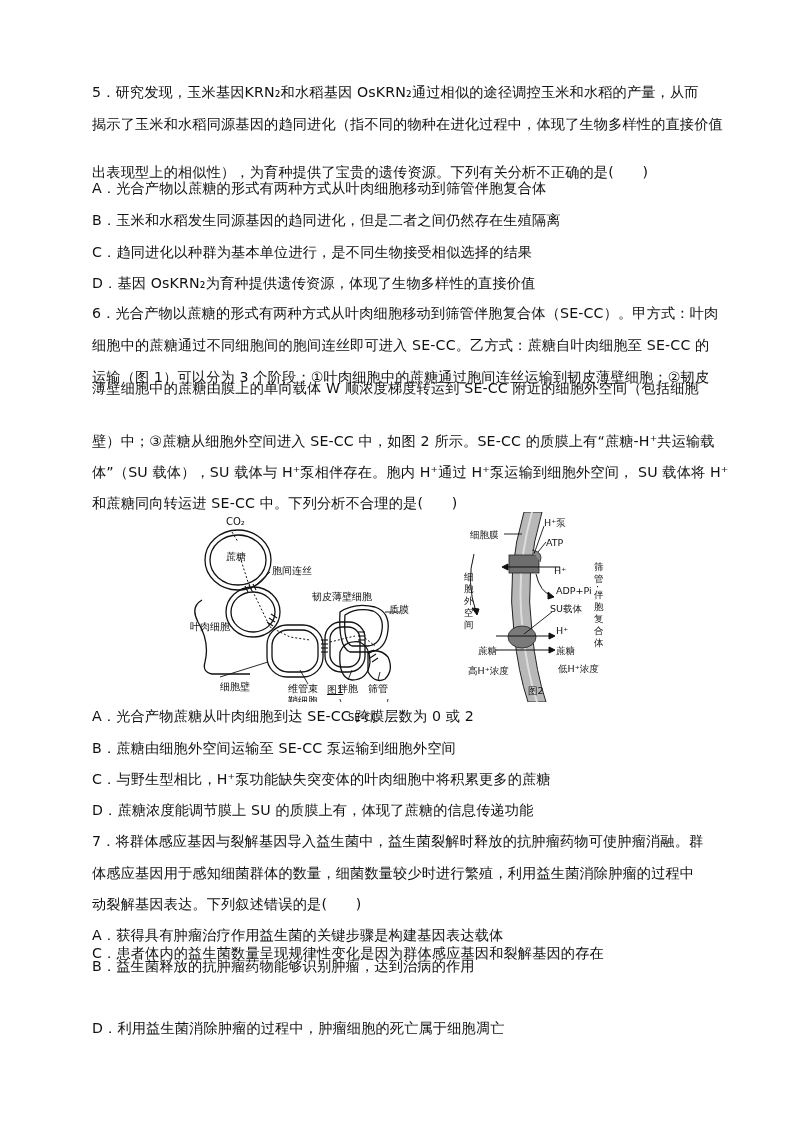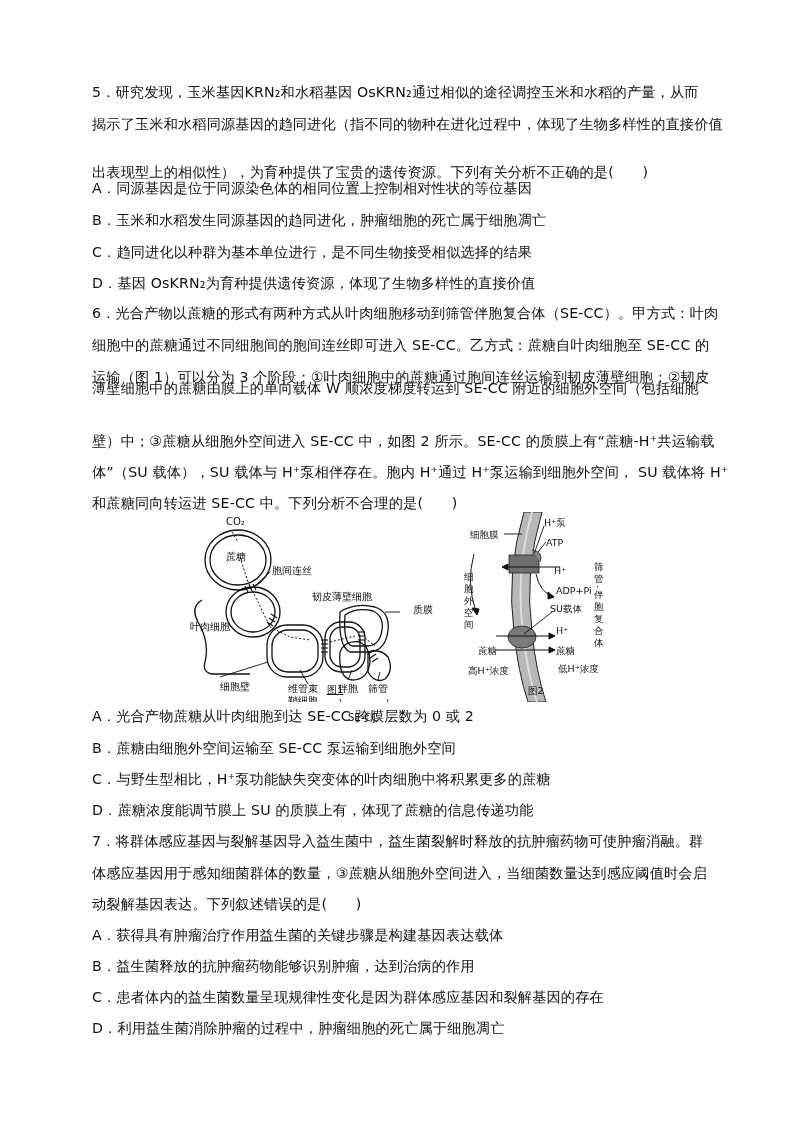--- a/index.html
+++ b/index.html
@@ -10,22 +10,22 @@
   .fig { position: absolute; }
   .fig svg text { font-family: "DejaVu Sans", "Liberation Sans", sans-serif; fill: #111; }
 </style>
 </head>
 <body>
 
 <div>
   <div class="line" style="top:83px">5．研究发现，玉米基因KRN₂和水稻基因 OsKRN₂通过相似的途径调控玉米和水稻的产量，从而</div>
   <div class="line" style="top:115px">揭示了玉米和水稻同源基因的趋同进化（指不同的物种在进化过程中，体现了生物多样性的直接价值</div>
   <div class="line" style="top:163px">出表现型上的相似性），为育种提供了宝贵的遗传资源。下列有关分析不正确的是(　　)</div>
-  <div class="line opt" style="top:179px">A．同源基因是位于同源染色体的相同位置上控制相对性状的等位基因</div>
-  <div class="line opt" style="top:211px">B．玉米和水稻发生同源基因的趋同进化，肿瘤细胞的死亡属于细胞凋亡</div>
+  <div class="line opt" style="top:179px">A．光合产物以蔗糖的形式有两种方式从叶肉细胞移动到筛管伴胞复合体</div>
+  <div class="line opt" style="top:211px">B．玉米和水稻发生同源基因的趋同进化，但是二者之间仍然存在生殖隔离</div>
   <div class="line opt" style="top:243px">C．趋同进化以种群为基本单位进行，是不同生物接受相似选择的结果</div>
   <div class="line opt" style="top:274px">D．基因 OsKRN₂为育种提供遗传资源，体现了生物多样性的直接价值</div>
 </div>
 
 <div>
   <div class="line" style="top:304px">6．光合产物以蔗糖的形式有两种方式从叶肉细胞移动到筛管伴胞复合体（SE-CC）。甲方式：叶肉</div>
   <div class="line" style="top:336px">细胞中的蔗糖通过不同细胞间的胞间连丝即可进入 SE-CC。乙方式：蔗糖自叶肉细胞至 SE-CC 的</div>
   <div class="line" style="top:368px">运输（图 1）可以分为 3 个阶段：①叶肉细胞中的蔗糖通过胞间连丝运输到韧皮薄壁细胞；②韧皮</div>
   <div class="line" style="top:379px">薄壁细胞中的蔗糖由膜上的单向载体 W 顺浓度梯度转运到 SE-CC 附近的细胞外空间（包括细胞</div>
   <div class="line" style="top:432px">壁）中；③蔗糖从细胞外空间进入 SE-CC 中，如图 2 所示。SE-CC 的质膜上有“蔗糖-H⁺共运输载</div>
@@ -96,21 +96,21 @@
       <text x="36" y="48" font-size="10">蔗糖</text>
       <text x="82" y="62" font-size="10">胞间连丝</text>
       <text x="122" y="88" font-size="10">韧皮薄壁细胞</text>
       <text x="0" y="118" font-size="10">叶肉细胞</text>
       <text x="30" y="178" font-size="10">细胞壁</text>
       <text x="98" y="180" font-size="10">维管束</text>
       <text x="98" y="192" font-size="10">鞘细胞</text>
       <text x="148" y="180" font-size="10">伴胞</text>
       <text x="178" y="180" font-size="10">筛管</text>
     </svg>
-    <div style="position:absolute; left:223px; top:91px; font-size:10px; white-space:nowrap;">质膜</div>
+    <div style="position:absolute; left:199px; top:91px; font-size:10px; white-space:nowrap;">质膜</div>
     <div style="position:absolute; left:158px; top:200px; font-size:10px; white-space:nowrap;">SE-CC</div>
   </div>
   <div style="position:absolute; left:327px; top:683px; font-size:10px;text-decoration:underline;">图1</div>
 
   <div class="fig" style="left:462px; top:512px; width:160px; height:190px;">
     <svg width="160" height="190" viewBox="0 0 160 190" xmlns="http://www.w3.org/2000/svg">
 
       <path d="M62 0 Q44 60 52 120 Q56 160 66 190 L84 190 Q74 160 70 120 Q62 60 80 0 Z" fill="#b8b8b8" stroke="#222" stroke-width="1"></path>
       <path d="M70 0 Q53 60 61 120 Q65 160 75 190" fill="none" stroke="#ddd" stroke-width="2"></path>
 
@@ -170,19 +170,19 @@
   </div>
 
   <div class="line opt" style="top:707px">A．光合产物蔗糖从叶肉细胞到达 SE-CC 跨膜层数为 0 或 2</div>
   <div class="line opt" style="top:739px">B．蔗糖由细胞外空间运输至 SE-CC 泵运输到细胞外空间</div>
   <div class="line opt" style="top:770px">C．与野生型相比，H⁺泵功能缺失突变体的叶肉细胞中将积累更多的蔗糖</div>
   <div class="line opt" style="top:801px">D．蔗糖浓度能调节膜上 SU 的质膜上有，体现了蔗糖的信息传递功能</div>
 </div>
 
 <div>
   <div class="line" style="top:832px">7．将群体感应基因与裂解基因导入益生菌中，益生菌裂解时释放的抗肿瘤药物可使肿瘤消融。群</div>
-  <div class="line" style="top:864px">体感应基因用于感知细菌群体的数量，③蔗糖从细胞外空间进入，当细菌数量达到感应阈值时会启</div>
+  <div class="line" style="top:864px">体感应基因用于感知细菌群体的数量，细菌数量较少时进行繁殖，利用益生菌消除肿瘤的过程中</div>
   <div class="line" style="top:895px">动裂解基因表达。下列叙述错误的是(　　)</div>
   <div class="line opt" style="top:926px">A．获得具有肿瘤治疗作用益生菌的关键步骤是构建基因表达载体</div>
   <div class="line opt" style="top:957px">B．益生菌释放的抗肿瘤药物能够识别肿瘤，达到治病的作用</div>
-  <div class="line opt" style="top:988px">C．患者体内的益生菌数量呈现规律性变化是因为群体感应基因和裂解基因的存在</div>
+  <div class="line opt" style="top:944px">C．患者体内的益生菌数量呈现规律性变化是因为群体感应基因和裂解基因的存在</div>
   <div class="line opt" style="top:1019px">D．利用益生菌消除肿瘤的过程中，肿瘤细胞的死亡属于细胞凋亡</div>
 </div>
 
 </body></html>

